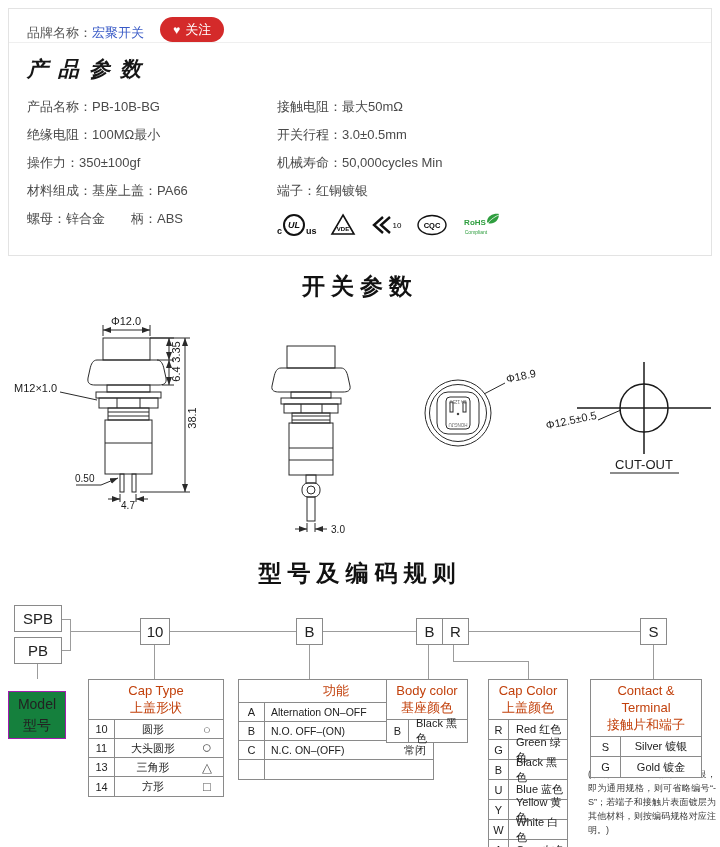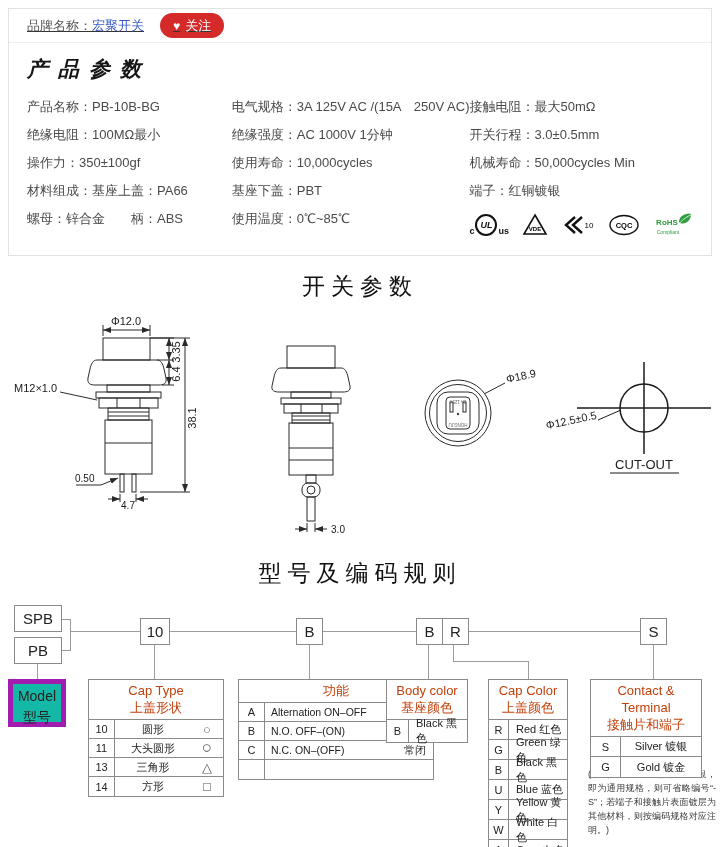--- a/index.html
+++ b/index.html
@@ -3,57 +3,57 @@
 <meta charset="utf-8">
 <style>
   * { box-sizing: border-box; margin: 0; padding: 0; }
   body {
     width: 720px; height: 847px; margin: 0; background: #fff;
     font-family: "Liberation Sans", sans-serif; color: #333;
     position: relative; overflow: hidden;
   }
   
   .top-box { margin: 8px 8px 0 8px; border: 1px solid #e3e3e3; background: #fff; }
-  .brand-bar { height: 34px; display: flex; align-items: center; padding: 0 18px; border-bottom: 1px solid #efefef; text-decoration: underline; }
+  .brand-bar { height: 34px; display: flex; align-items: flex-end; padding: 0 18px; border-bottom: 1px solid #efefef; }
   .brand-label { font-size: 13px; color: #555; }
   .brand-link { font-size: 13px; color: #3a5bc7; text-decoration: none; cursor: pointer; }
   .follow-btn { margin-left: 16px; height: 25px; padding: 0 13px; border: none; border-radius: 13px;
     background: #d42a2a; color: #fff; font-size: 13px; display: inline-flex; align-items: center; gap: 5px; cursor: pointer; }
   .follow-heart { font-size: 12px; line-height: 1; }
   .params-wrap { padding: 8px 18px 12px 18px; }
   .params-heading { font-family: "DejaVu Serif", serif; font-style: italic; font-weight: 700;
     font-size: 21px; letter-spacing: 10px; color: #161616; margin: 4px 0 10px 0; }
   .params-grid { display: flex; justify-content: center; }
   .pcol { display: flex; flex-direction: column; }
   .pcol-1 { width: 250px; } .pcol-2 { width: 288px; } .pcol-3 { flex: 1; }
   .pitem { height: 28px; display: flex; align-items: center; font-size: 13px; color: #4a4a4a; white-space: nowrap; }
   .certs-row { height: 36px; display: flex; align-items: center; gap: 13px; margin-top: 2px; }
   .ul-wrap { display: inline-flex; align-items: flex-end; gap: 1px; }
   .ul-c, .ul-us { font-size: 9px; font-weight: bold; color: #111; }
   .ul-mark { width: 22px; height: 22px; border: 2px solid #111; border-radius: 50%;
     display: inline-flex; align-items: center; justify-content: center;
     font-size: 9px; font-weight: bold; font-style: italic; color: #111; }
   
-  .section-heading { text-align: center; font-size: 23px; font-weight: normal; color: #111; letter-spacing: 6px; }
+  .section-heading { text-align: center; font-size: 23px; font-weight: bold; color: #111; letter-spacing: 6px; }
   .h-switch { margin: 15px 0 6px 0; }
   .h-coding { margin: 12px 0 10px 0; }
   
   .drawings { display: block; width: 720px; height: 238px; }
   .drawings text { font-family: "Liberation Sans", sans-serif; fill: #1a1a1a; font-size: 11px; }
   .drawings .tiny { font-size: 4.5px; fill: #666; }
   
   .coding { position: relative; width: 720px; height: 264px; }
   .cline { position: absolute; background: #9c9c9c; z-index: 0; }
   .code-box { position: absolute; z-index: 1; border: 1px solid #8a8a8a; background: #fff;
     display: flex; align-items: center; justify-content: center; font-size: 15px; color: #222; }
   .code-pair { display: flex; width: 100%; height: 100%; }
   .code-pair span { flex: 1; display: flex; align-items: center; justify-content: center; }
   .code-pair span + span { border-left: 1px solid #8a8a8a; }
-  .model-box { position: absolute; z-index: 1; border: 5px solid #a21caf; background: #14b8a6;
-    text-align: center; font-size: 14px; color: #222; line-height: 21px; padding-top: 2px; }
+  .model-box { position: absolute; z-index: 1; border: 1px solid #a21caf; background: #15803d;
+    text-align: center; font-size: 14px; color: #222; line-height: 21px; padding-top: 2px; margin-top: 12px; }
   .dtbl { position: absolute; z-index: 1; border: 1px solid #8a8a8a; background: #fff; font-size: 11px; color: #222; }
   .dtbl .hd { text-align: center; padding: 2px 2px 3px 2px; border-bottom: 1px solid #8a8a8a; font-size: 13px; line-height: 17px; color: #c2410c; }
   .dtbl .r { display: flex; align-items: stretch; border-bottom: 1px solid #8a8a8a; height: 19px; }
   .dtbl .r:last-child { border-bottom: none; }
   .c-code { flex: 0 0 26px; border-right: 1px solid #8a8a8a; display: flex; align-items: center; justify-content: center; }
   .c-name { flex: 1; display: flex; align-items: center; justify-content: center; }
   .c-name-left { flex: 1; display: flex; align-items: center; padding-left: 7px; }
   .c-desc { flex: 1; display: flex; align-items: center; padding-left: 6px; font-size: 10.5px; }
   .c-zh { flex: 0 0 36px; display: flex; align-items: center; justify-content: center; }
   .c-shape { flex: 0 0 32px; display: flex; align-items: center; justify-content: center; color: #555; font-size: 13px; }
@@ -77,27 +77,20 @@
   </div>
   <div class="params-wrap">
     <div class="params-heading">产品参数</div>
     <div class="params-grid">
       <div class="pcol pcol-1">
         <div class="pitem">产品名称：PB-10B-BG</div>
         <div class="pitem">绝缘电阻：100MΩ最小</div>
         <div class="pitem">操作力：350±100gf</div>
         <div class="pitem">材料组成：基座上盖：PA66</div>
         <div class="pitem">螺母：锌合金　　柄：ABS</div>
-      </div>
-      <div class="pcol pcol-2">
-        <div class="pitem">电气规格：3A  125V AC /(15A　250V AC)</div>
-        <div class="pitem">绝缘强度：AC 1000V 1分钟</div>
-        <div class="pitem">使用寿命：10,000cycles</div>
-        <div class="pitem">基座下盖：PBT</div>
-        <div class="pitem">使用温度：0℃~85℃</div>
       </div>
       <div class="pcol pcol-3">
         <div class="pitem">接触电阻：最大50mΩ</div>
         <div class="pitem">开关行程：3.0±0.5mm</div>
         <div class="pitem">机械寿命：50,000cycles Min</div>
         <div class="pitem">端子：红铜镀银</div>
         <div class="certs-row">
           <span class="ul-wrap">
             <span class="ul-c">c</span>
             <span class="ul-mark">UL</span>

